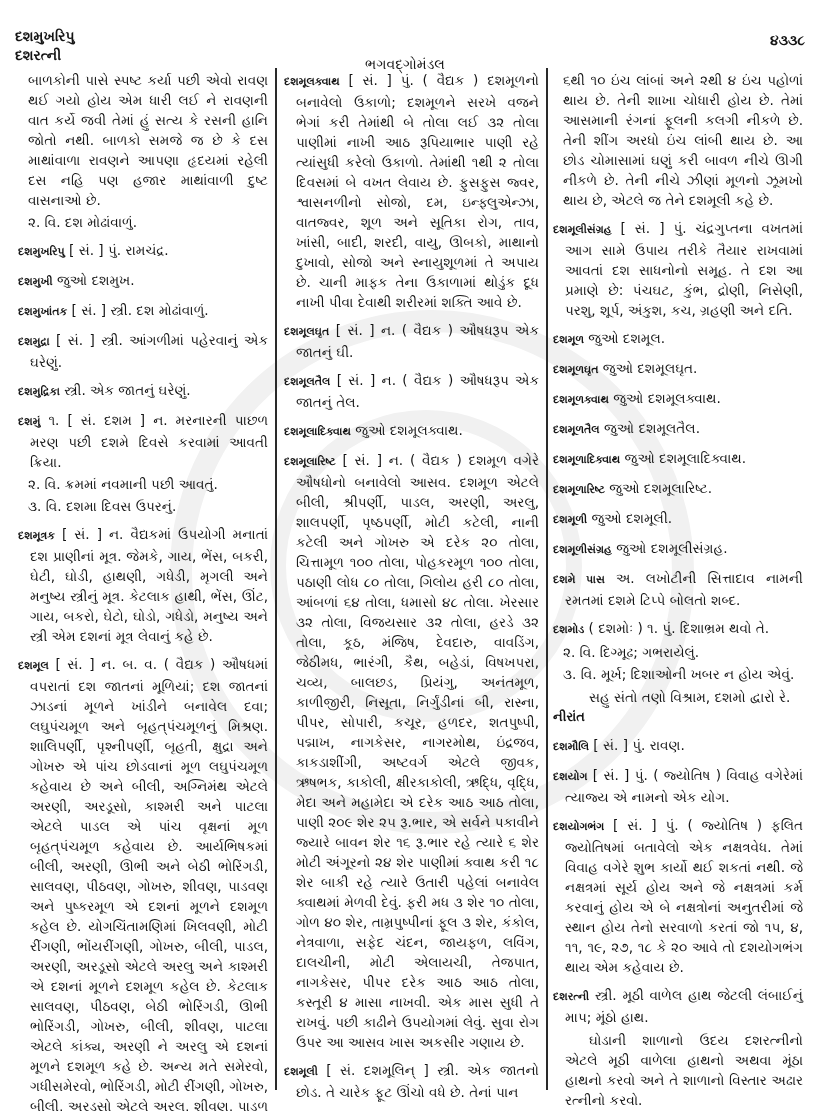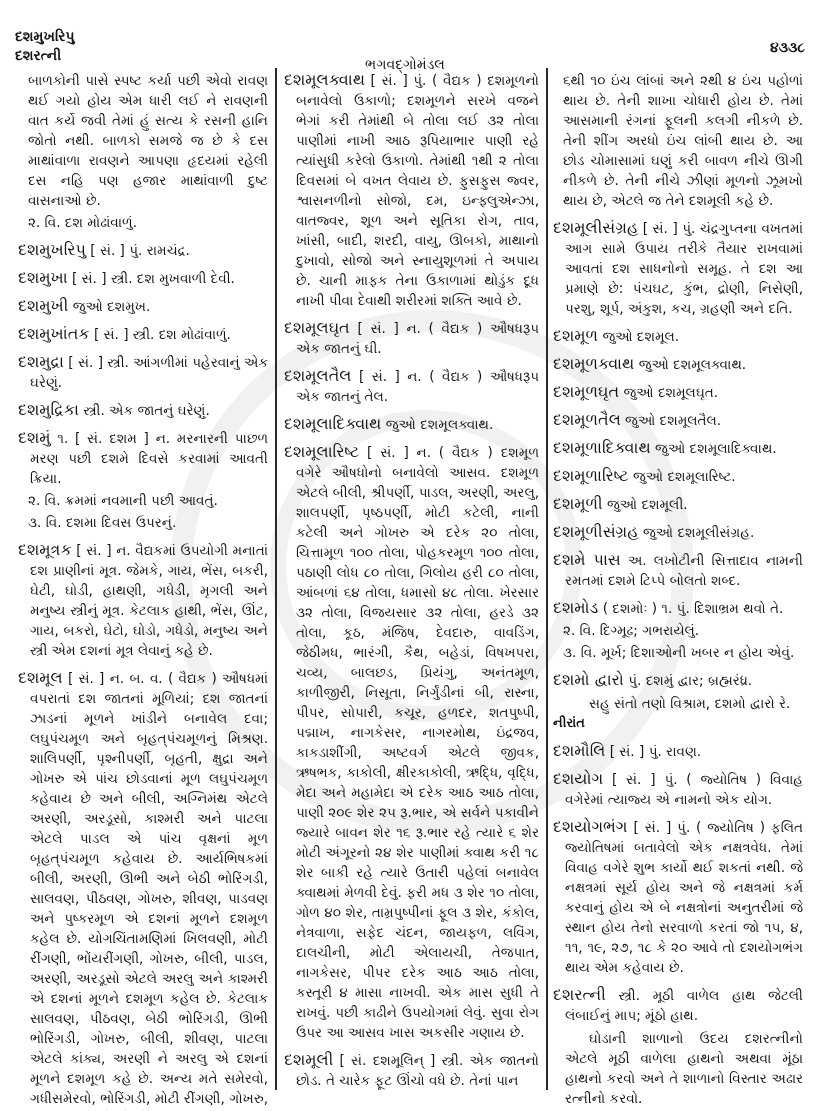--- a/index.html
+++ b/index.html
@@ -7,45 +7,44 @@
     width: 825px; height: 1111px; position: relative; overflow: hidden;
     font-family: "DejaVu Sans", sans-serif; color: #141414;
   }
   .wm { position: absolute; border-radius: 50%; border: 22px solid #f1f1f1; pointer-events: none; }
   .hdr { position: absolute; font-weight: bold; font-size: 14px; line-height: 18px; white-space: nowrap; }
   .rule { position: absolute; top: 68px; height: 1022px; width: 1.5px; background: #2a2a2a; }
   .col { position: absolute; top: 70px; font-size: 13.6px; line-height: 20px; text-align: justify; }
   .col p { margin: 0; }
   .entry { padding-left: 12px; text-indent: -12px; margin-top: 8px !important; }
   .entry:first-child { margin-top: 0 !important; }
-  .hw { font-weight: normal; font-size: 16px; }
+  .hw { font-weight: bold; font-size: 11px; }
   .cont { padding-left: 10px; }
   .sense { padding-left: 10px; margin-top: 2px !important; }
   .quote { padding-left: 12px; text-indent: 24px; margin-top: 3px !important; }
   .src { text-align: left; font-size: 13px; font-weight: bold; padding-right: 4px; }
 </style>
 </head>
 <body>
 
 <div class="wm" style="left:170px;top:310px;width:480px;height:480px;"></div>
 <div class="wm" style="left:270px;top:410px;width:280px;height:280px;border-width:16px;"></div>
 
 <div class="hdr" style="left:15px;top:27px;">દશમુખરિપુ</div>
 <div class="hdr" style="left:15px;top:46px;">દશરત્ની</div>
 <div class="hdr" style="left:340px;top:27px;width:130px;text-align:center;font-weight:normal;margin-top:28px;">ભગવદ્‌ગોમંડલ</div>
-<div class="hdr" style="right:20px;top:38px;">૪૩૩૮</div>
+<div class="hdr" style="right:20px;top:31px;">૪૩૩૮</div>
 
 <div class="rule" style="left:275px;"></div>
 <div class="rule" style="left:546px;"></div>
 
 <div class="col" style="left:18px;width:250px;">
   <p class="cont">બાળકોની પાસે સ્પષ્ટ કર્યા પછી એવો રાવણ થઈ ગયો હોય એમ ધારી લઈ ને રાવણની વાત કર્યે જવી તેમાં હું સત્ય કે રસની હાનિ જોતો નથી. બાળકો સમજે જ છે કે દસ માથાંવાળા રાવણને આપણા હૃદયમાં રહેલી દસ નહિ પણ હજાર માથાંવાળી દુષ્ટ વાસનાઓ છે.</p>
   <p class="sense">૨. વિ. દશ મોઢાંવાળું.</p>
   <p class="entry"><span class="hw">દશમુખરિપુ</span> <span>[ સં. ] પું. રામચંદ્ર.</span></p>
-  <p class="entry"><span class="hw">દશમુખા</span> <span>[ સં. ] સ્ત્રી. દશ મુખવાળી દેવી.</span></p>
   <p class="entry"><span class="hw">દશમુખી</span> <span>જુઓ દશમુખ.</span></p>
   <p class="entry"><span class="hw">દશમુખાંતક</span> <span>[ સં. ] સ્ત્રી. દશ મોઢાંવાળું.</span></p>
   <p class="entry"><span class="hw">દશમુદ્રા</span> <span>[ સં. ] સ્ત્રી. આંગળીમાં પહેરવાનું એક ઘરેણું.</span></p>
   <p class="entry"><span class="hw">દશમુદ્રિકા</span> <span>સ્ત્રી. એક જાતનું ઘરેણું.</span></p>
   <p class="entry"><span class="hw">દશમું</span> <span>૧. [ સં. દશમ ] ન. મરનારની પાછળ મરણ પછી દશમે દિવસે કરવામાં આવતી ક્રિયા.</span></p>
   <p class="sense">૨. વિ. ક્રમમાં નવમાની પછી આવતું.</p>
   <p class="sense">૩. વિ. દશમા દિવસ ઉપરનું.</p>
   <p class="entry"><span class="hw">દશમૂત્રક</span> <span>[ સં. ] ન. વૈદ્યકમાં ઉપયોગી મનાતાં દશ પ્રાણીનાં મૂત્ર. જેમકે, ગાય, ભેંસ, બકરી, ઘેટી, ઘોડી, હાથણી, ગધેડી, મૃગલી અને મનુષ્ય સ્ત્રીનું મૂત્ર. કેટલાક હાથી, ભેંસ, ઊંટ, ગાય, બકરો, ઘેટો, ઘોડો, ગધેડો, મનુષ્ય અને સ્ત્રી એમ દશનાં મૂત્ર લેવાનું કહે છે.</span></p>
   <p class="entry"><span class="hw">દશમૂલ</span> <span>[ સં. ] ન. બ. વ. ( વૈદ્યક ) ઔષધમાં વપરાતાં દશ જાતનાં મૂળિયાં; દશ જાતનાં ઝાડનાં મૂળને ખાંડીને બનાવેલ દવા; લઘુપંચમૂળ અને બૃહત્‌પંચમૂળનું મિશ્રણ. શાલિપર્ણી, પૃશ્નીપર્ણી, બૃહતી, ક્ષુદ્રા અને ગોખરુ એ પાંચ છોડવાનાં મૂળ લઘુપંચમૂળ કહેવાય છે અને બીલી, અગ્નિમંથ એટલે અરણી, અરડૂસો, કાશ્મરી અને પાટલા એટલે પાડલ એ પાંચ વૃક્ષનાં મૂળ બૃહત્‌પંચમૂળ કહેવાય છે. આર્યભિષકમાં બીલી, અરણી, ઊભી અને બેઠી ભોરિંગડી, સાલવણ, પીઠવણ, ગોખરુ, શીવણ, પાડવણ અને પુષ્કરમૂળ એ દશનાં મૂળને દશમૂળ કહેલ છે. યોગચિંતામણિમાં ખિલવણી, મોટી રીંગણી, ભોંયરીંગણી, ગોખરુ, બીલી, પાડલ, અરણી, અરડૂસો એટલે અરલુ અને કાશ્મરી એ દશનાં મૂળને દશમૂળ કહેલ છે. કેટલાક સાલવણ, પીઠવણ, બેઠી ભોરિંગડી, ઊભી ભોરિંગડી, ગોખરુ, બીલી, શીવણ, પાટલા એટલે કાંક્ય, અરણી ને અરલુ એ દશનાં મૂળને દશમૂળ કહે છે. અન્ય મતે સમેરવો, ગધીસમેરવો, ભોરિંગડી, મોટી રીંગણી, ગોખરુ, બીલી, અરડૂસો એટલે અરલુ, શીવણ, પાડળ અને અરણી એ દશનાં મૂળને દશમૂળ કહેલ છે.</span></p>
 </div>
@@ -56,32 +55,31 @@
   <p class="entry"><span class="hw">દશમૂલતૈલ</span> <span>[ સં. ] ન. ( વૈદ્યક ) ઔષધરૂપ એક જાતનું તેલ.</span></p>
   <p class="entry"><span class="hw">દશમૂલાદિક્વાથ</span> <span>જુઓ દશમૂલક્વાથ.</span></p>
   <p class="entry"><span class="hw">દશમૂલારિષ્ટ</span> <span>[ સં. ] ન. ( વૈદ્યક ) દશમૂળ વગેરે ઔષધોનો બનાવેલો આસવ. દશમૂળ એટલે બીલી, શ્રીપર્ણી, પાડલ, અરણી, અરલુ, શાલપર્ણી, પૃષ્ઠપર્ણી, મોટી કટેલી, નાની કટેલી અને ગોખરુ એ દરેક ૨૦ તોલા, ચિત્તામૂળ ૧૦૦ તોલા, પોહકરમૂળ ૧૦૦ તોલા, પઠાણી લોધ ૮૦ તોલા, ગિલોય હરી ૮૦ તોલા, આંબળાં ૬૪ તોલા, ધમાસો ૪૮ તોલા. ખેરસાર ૩૨ તોલા, વિજયસાર ૩૨ તોલા, હરડે ૩૨ તોલા, કૂઠ, મંજિષ, દેવદારુ, વાવડિંગ, જેઠીમધ, ભારંગી, કૈથ, બહેડાં, વિષખપરા, ચવ્ય, બાલછડ, પ્રિયંગુ, અનંતમૂળ, કાળીજીરી, નિસૂતા, નિર્ગુંડીનાં બી, રાસ્ના, પીપર, સોપારી, કચૂર, હળદર, શતપુષ્પી, પદ્માખ, નાગકેસર, નાગરમોથ, ઇંદ્રજવ, કાકડાશીંગી, અષ્ટવર્ગ એટલે જીવક, ઋષભક, કાકોલી, ક્ષીરકાકોલી, ઋદ્ધિ, વૃદ્ધિ, મેદા અને મહામેદા એ દરેક આઠ આઠ તોલા, પાણી ૨૦૯ શેર ૨૫ રૂ.ભાર, એ સર્વને પકાવીને જ્યારે બાવન શેર ૧૬ રૂ.ભાર રહે ત્યારે ૬ શેર મોટી અંગૂરનો ૨૪ શેર પાણીમાં ક્વાથ કરી ૧૮ શેર બાકી રહે ત્યારે ઉતારી પહેલાં બનાવેલ ક્વાથમાં મેળવી દેવું. ફરી મધ ૩ શેર ૧૦ તોલા, ગોળ ૪૦ શેર, તામ્રપુષ્પીનાં ફૂલ ૩ શેર, કંકોલ, નેત્રવાળા, સફેદ ચંદન, જાયફળ, લવિંગ, દાલચીની, મોટી એલાયચી, તેજપાત, નાગકેસર, પીપર દરેક આઠ આઠ તોલા, કસ્તૂરી ૪ માસા નાખવી. એક માસ સુધી તે રાખવું. પછી કાઢીને ઉપયોગમાં લેવું. સુવા રોગ ઉપર આ આસવ ખાસ અકસીર ગણાય છે.</span></p>
   <p class="entry"><span class="hw">દશમૂલી</span> <span>[ સં. દશમૂલિન્ ] સ્ત્રી. એક જાતનો છોડ. તે ચારેક ફૂટ ઊંચો વધે છે. તેનાં પાન</span></p>
 </div>
 
 <div class="col" style="left:553px;width:250px;">
   <p class="cont">૬થી ૧૦ ઇંચ લાંબાં અને ૨થી ૪ ઇંચ પહોળાં થાય છે. તેની શાખા ચોધારી હોય છે. તેમાં આસમાની રંગનાં ફૂલની કલગી નીકળે છે. તેની શીંગ અરધો ઇંચ લાંબી થાય છે. આ છોડ ચોમાસામાં ઘણું કરી બાવળ નીચે ઊગી નીકળે છે. તેની નીચે ઝીણાં મૂળનો ઝૂમખો થાય છે, એટલે જ તેને દશમૂલી કહે છે.</p>
   <p class="entry"><span class="hw">દશમૂલીસંગ્રહ</span> <span>[ સં. ] પું. ચંદ્રગુપ્તના વખતમાં આગ સામે ઉપાય તરીકે તૈયાર રાખવામાં આવતાં દશ સાધનોનો સમૂહ. તે દશ આ પ્રમાણે છે: પંચઘટ, કુંભ, દ્રોણી, નિસેણી, પરશુ, શૂર્પ, અંકુશ, કચ, ગ્રહણી અને દતિ.</span></p>
   <p class="entry"><span class="hw">દશમૂળ</span> <span>જુઓ દશમૂલ.</span></p>
+  <p class="entry"><span class="hw">દશમૂળઘૃત</span> <span>જુઓ દશમૂલઘૃત.</span></p>
   <p class="entry"><span class="hw">દશમૂળક્વાથ</span> <span>જુઓ દશમૂલક્વાથ.</span></p>
-  <p class="entry"><span class="hw">દશમૂળઘૃત</span> <span>જુઓ દશમૂલઘૃત.</span></p>
   <p class="entry"><span class="hw">દશમૂળતૈલ</span> <span>જુઓ દશમૂલતૈલ.</span></p>
   <p class="entry"><span class="hw">દશમૂળાદિક્વાથ</span> <span>જુઓ દશમૂલાદિક્વાથ.</span></p>
   <p class="entry"><span class="hw">દશમૂળારિષ્ટ</span> <span>જુઓ દશમૂલારિષ્ટ.</span></p>
   <p class="entry"><span class="hw">દશમૂળી</span> <span>જુઓ દશમૂલી.</span></p>
   <p class="entry"><span class="hw">દશમૂળીસંગ્રહ</span> <span>જુઓ દશમૂલીસંગ્રહ.</span></p>
   <p class="entry"><span class="hw">દશમે પાસ</span> <span>અ. લખોટીની સિત્તાદાવ નામની રમતમાં દશમે ટિપ્પે બોલતો શબ્દ.</span></p>
   <p class="entry"><span class="hw">દશમોડ</span> <span>( દશમોઃ ) ૧. પું. દિશાભ્રમ થવો તે.</span></p>
   <p class="sense">૨. વિ. દિગ્મૂઢ; ગભરાયેલું.</p>
   <p class="sense">૩. વિ. મૂર્ખ; દિશાઓની ખબર ન હોય એવું.</p>
-  <p class="entry"><span class="hw">દશમો દ્વારો</span> <span>પું. દશમું દ્વાર; બ્રહ્મરંધ્ર.</span></p>
   <p class="quote">સહુ સંતો તણો વિશ્રામ, દશમો દ્વારો રે.</p>
   <p class="src">નીરાંત</p>
   <p class="entry"><span class="hw">દશમૌલિ</span> <span>[ સં. ] પું. રાવણ.</span></p>
   <p class="entry"><span class="hw">દશયોગ</span> <span>[ સં. ] પું. ( જ્યોતિષ ) વિવાહ વગેરેમાં ત્યાજ્ય એ નામનો એક યોગ.</span></p>
   <p class="entry"><span class="hw">દશયોગભંગ</span> <span>[ સં. ] પું. ( જ્યોતિષ ) ફલિત જ્યોતિષમાં બતાવેલો એક નક્ષત્રવેધ. તેમાં વિવાહ વગેરે શુભ કાર્યો થઈ શકતાં નથી. જે નક્ષત્રમાં સૂર્ય હોય અને જે નક્ષત્રમાં કર્મ કરવાનું હોય એ બે નક્ષત્રોનાં અનુતરીમાં જે સ્થાન હોય તેનો સરવાળો કરતાં જો ૧૫, ૪, ૧૧, ૧૯, ૨૭, ૧૮ કે ૨૦ આવે તો દશયોગભંગ થાય એમ કહેવાય છે.</span></p>
   <p class="entry"><span class="hw">દશરત્ની</span> <span>સ્ત્રી. મૂઠી વાળેલ હાથ જેટલી લંબાઈનું માપ; મૂંઠો હાથ.</span></p>
   <p class="quote">ઘોડાની શાળાનો ઉદય દશરત્નીનો એટલે મૂઠી વાળેલા હાથનો અથવા મૂંઠા હાથનો કરવો અને તે શાળાનો વિસ્તાર અઢાર રત્નીનો કરવો.</p>
   <p class="src">રાજવલ્લભ</p>
 </div>
 

